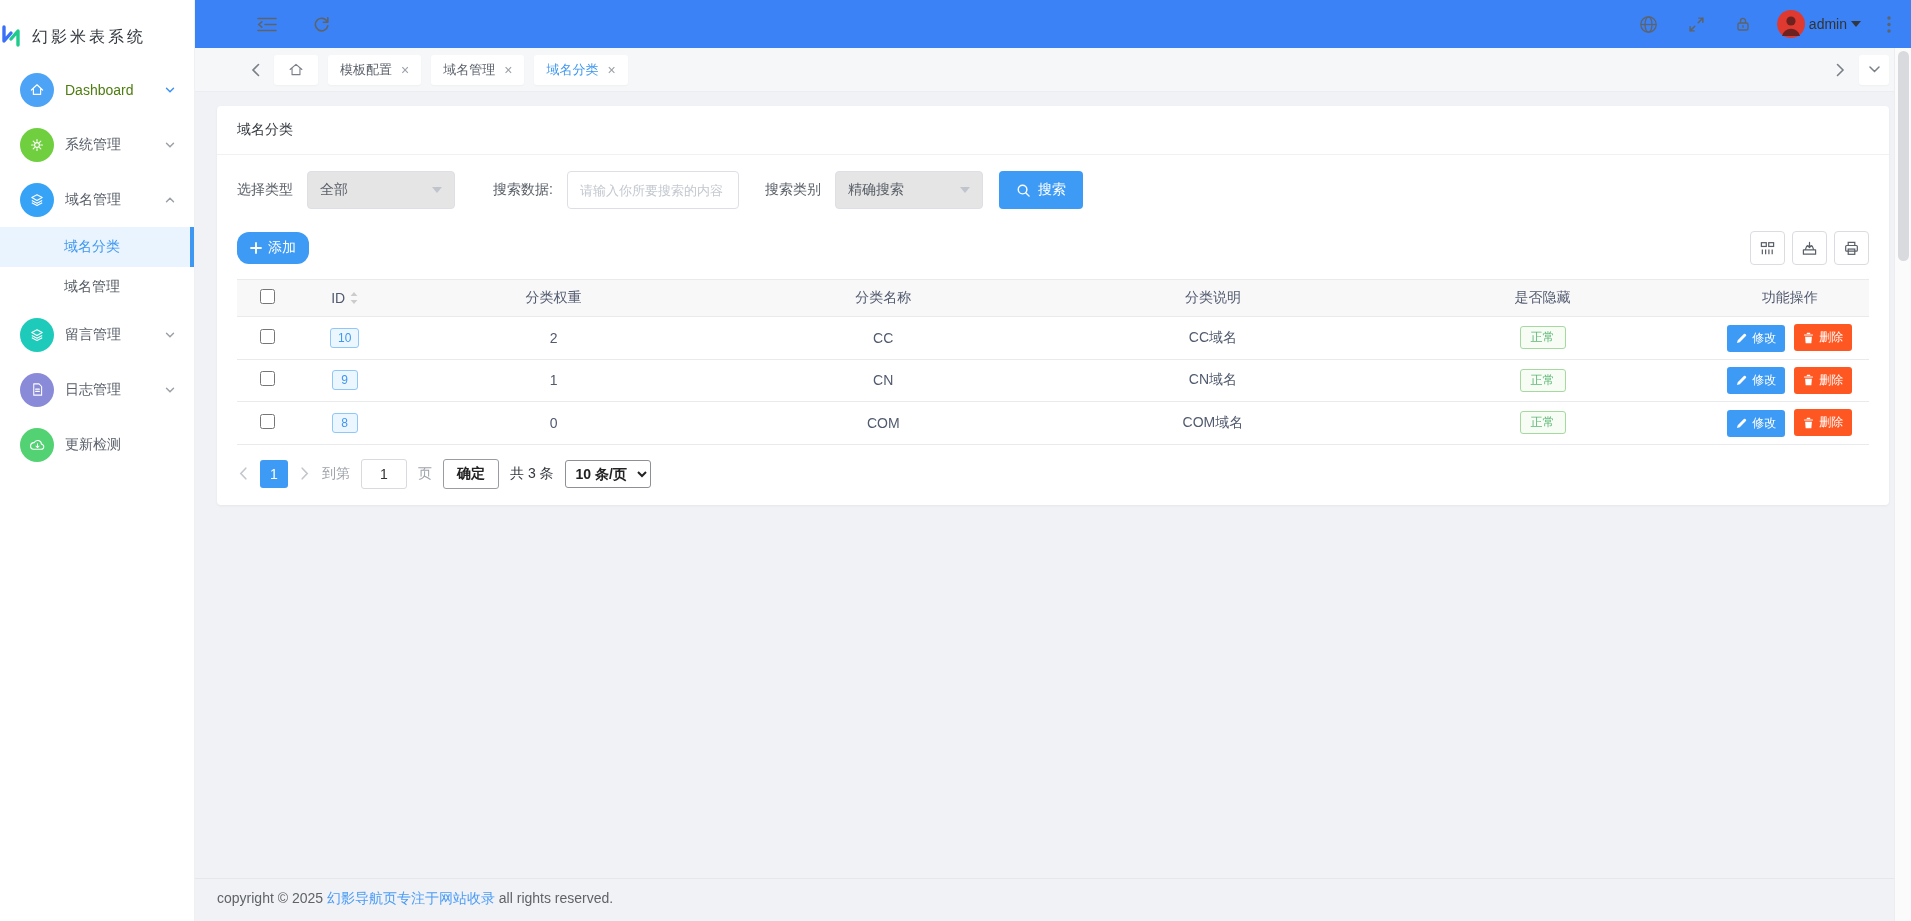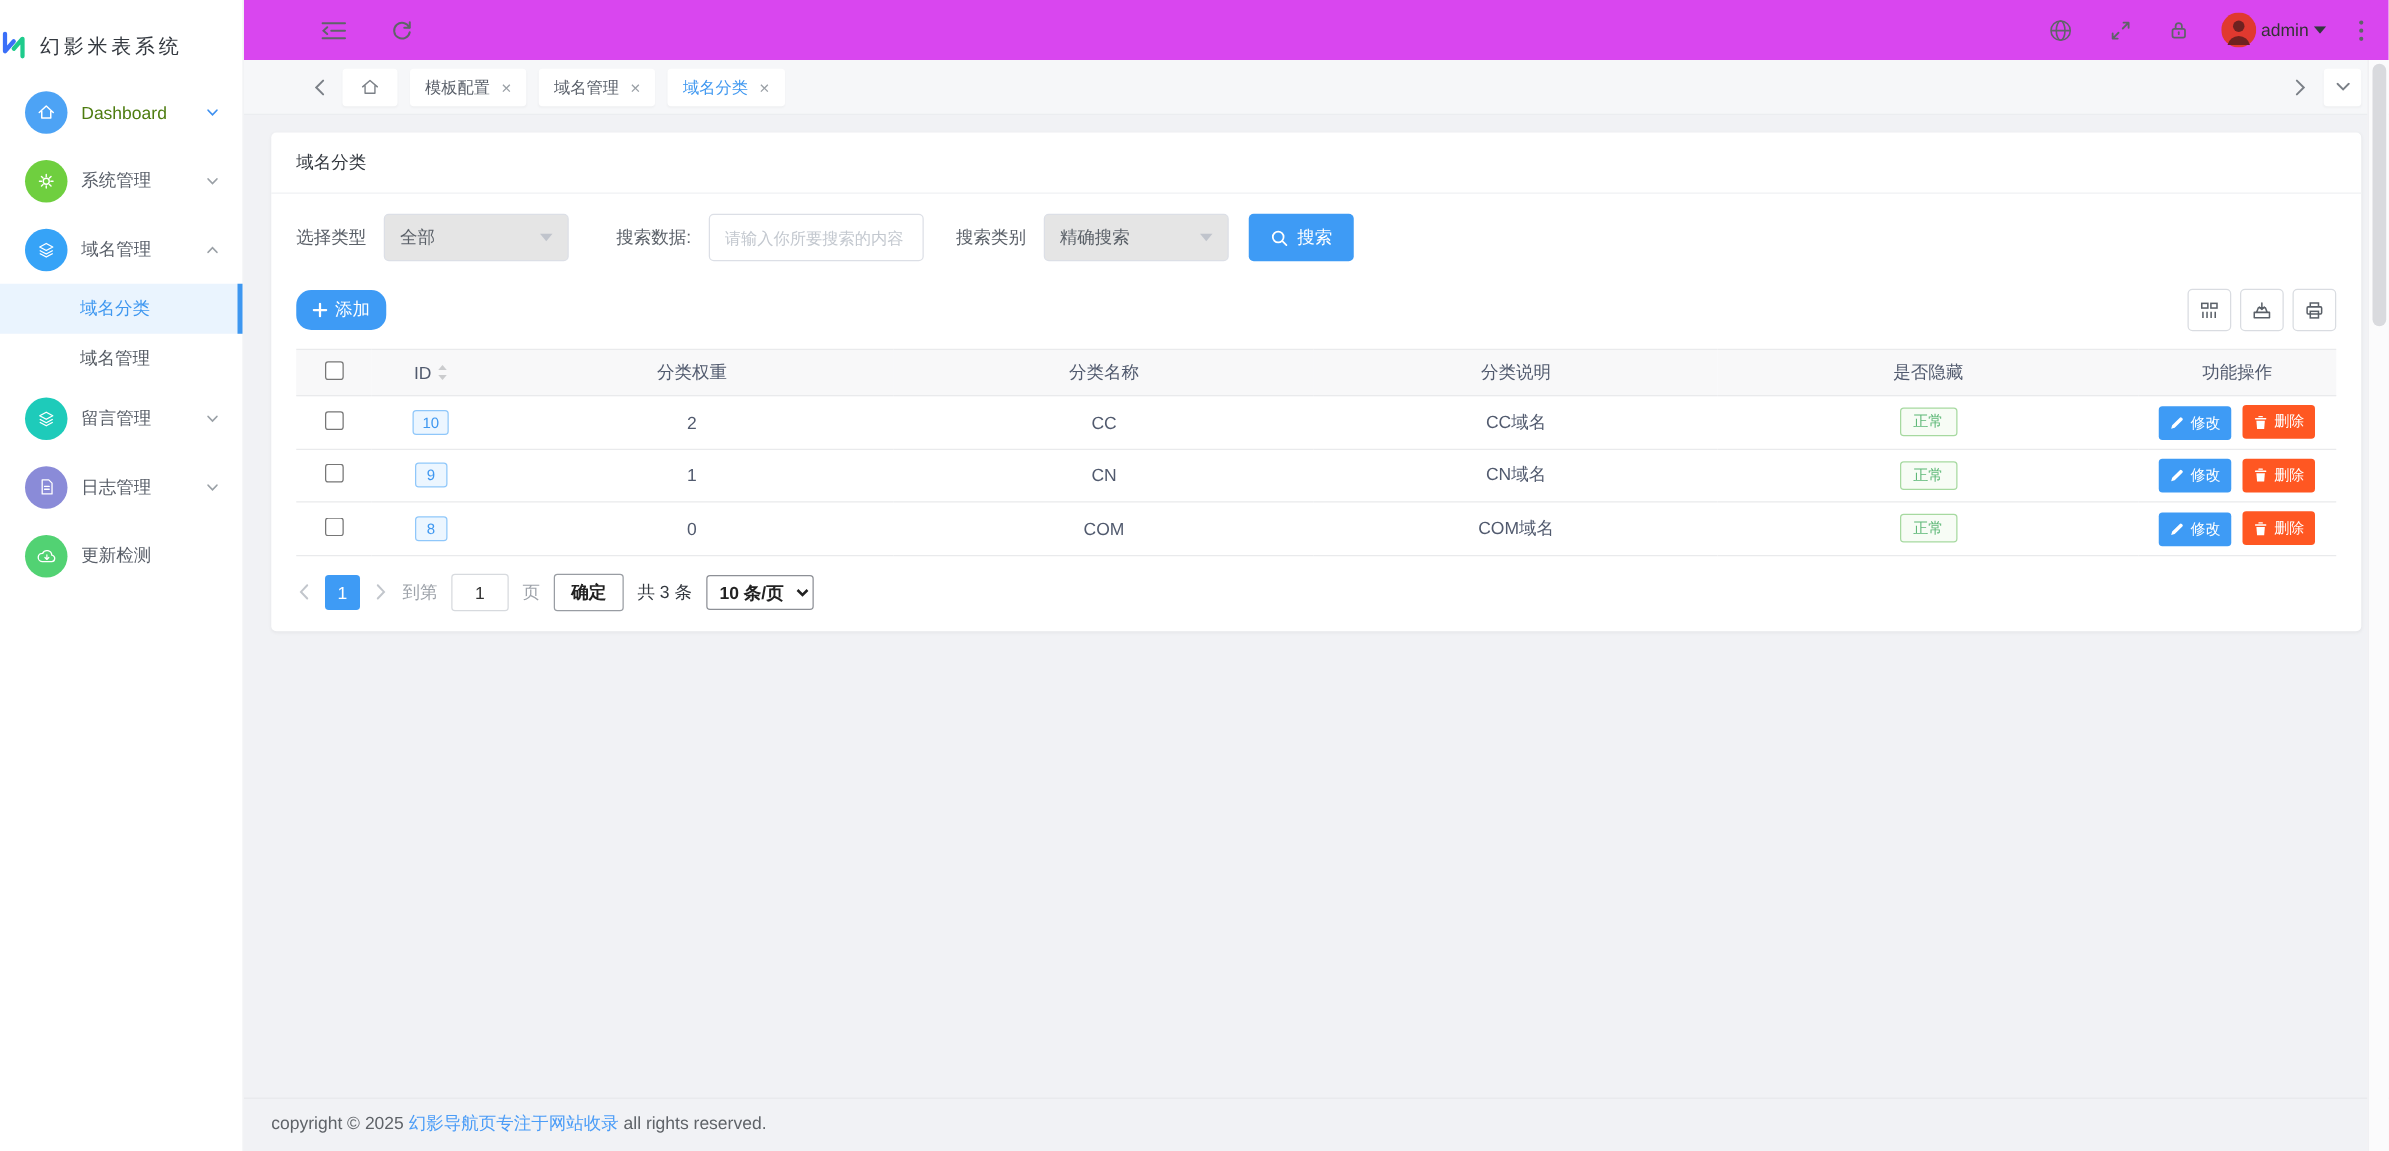--- a/index.html
+++ b/index.html
@@ -25,21 +25,21 @@
   .menu-chevron { margin-left:auto; display:flex; }
   .submenu-item { height:40px; display:flex; align-items:center; padding-left:64px;
                   font-size:14px; color:#555b63; cursor:pointer; position:relative; }
   .submenu-item.active { background:#eaf4fe; color:#3e97f0; }
   .submenu-item.active::after { content:""; position:absolute; right:0; top:0; bottom:0;
                   width:4px; background:#3e97f0; }
 
   
   .main { flex:1; display:flex; flex-direction:column; min-width:0; position:relative; }
 
-  .topbar { height:48px; background:#d946ef; display:flex; align-items:center;
+  .topbar { height:48px; background:#3b82f6; display:flex; align-items:center;
             padding:0 16px 0 58px; }
   .tb-btn { background:none; border:none; cursor:pointer; display:flex; align-items:center;
             padding:4px; }
   .topbar-left { display:flex; align-items:center; gap:28px; }
   .topbar-right { margin-left:auto; display:flex; align-items:center; gap:22px; }
   .user-chip { display:flex; align-items:center; gap:4px; cursor:pointer; }
   .user-name { font-size:14px; color:#333; }
 
   
   .tabbar { height:44px; background:#f6f7f9; border-bottom:1px solid #ebedf0;

